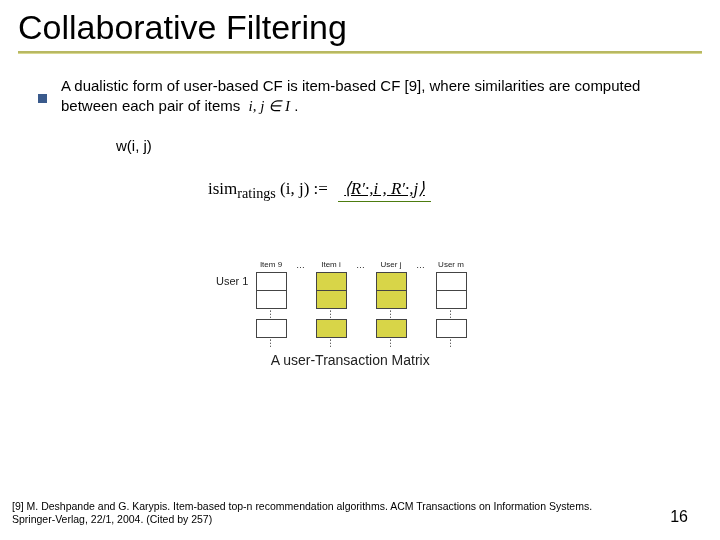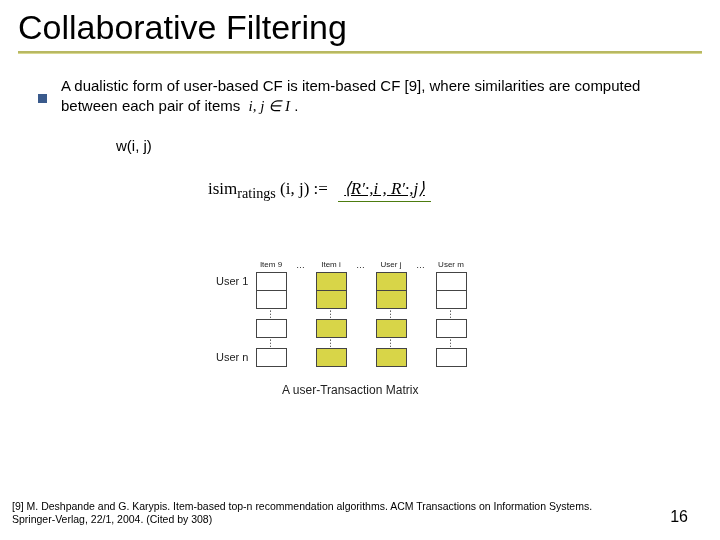--- a/index.html
+++ b/index.html
@@ -66,21 +66,21 @@
     padding: 0;
   }
   .matrix .rh {
     border: none; text-align: left; width: 40px; font-size: 11px;
     padding-right: 4px;
   }
   .matrix .spacer-row td { border: none; height: 10px; }
   .matrix .dots { border: none; text-align: center; font-size: 9px; letter-spacing: 1px; }
   .hi { background: #d8d548; }
   .caption {
-    font-size: 12px; text-align: center; margin-top: 16px;
+    font-size: 14px; text-align: center; margin-top: 4px;
     padding-left: 18px;
   }
   .ref {
     position: absolute; bottom: 14px; left: 12px;
     font-size: 10.5px; line-height: 1.25;
     width: 600px;
   }
   .pagenum {
     position: absolute; bottom: 14px; right: 32px;
     font-size: 16px;
@@ -165,29 +165,19 @@
     <tr class="spacer-row">
           <td class="rh"></td>
           <td class="dots">⋮</td>
           <td></td>
           <td class="dots">⋮</td>
           <td></td>
           <td class="dots">⋮</td>
           <td></td>
           <td class="dots">⋮</td>
         </tr>
-    <tr>
-      <td class="rh">User n</td>
-      <td></td>
-          <td class="dots"></td>
-          <td class="hi"></td>
-          <td class="dots"></td>
-          <td class="hi"></td>
-          <td class="dots"></td>
-          <td></td>
-    </tr>
   </tbody>
     </table>
   <div class="caption">A user-Transaction Matrix</div>
 </div>
 
-<div class="ref">[9] M. Deshpande and G. Karypis. Item-based top-n recommendation algorithms. ACM Transactions on Information Systems. Springer-Verlag, 22/1, 2004. (Cited by 308)</div>
+<div class="ref">[9] M. Deshpande and G. Karypis. Item-based top-n recommendation algorithms. ACM Transactions on Information Systems. Springer-Verlag, 22/1, 2004. (Cited by 257)</div>
 <div class="pagenum">16</div>
 
 </body></html>

